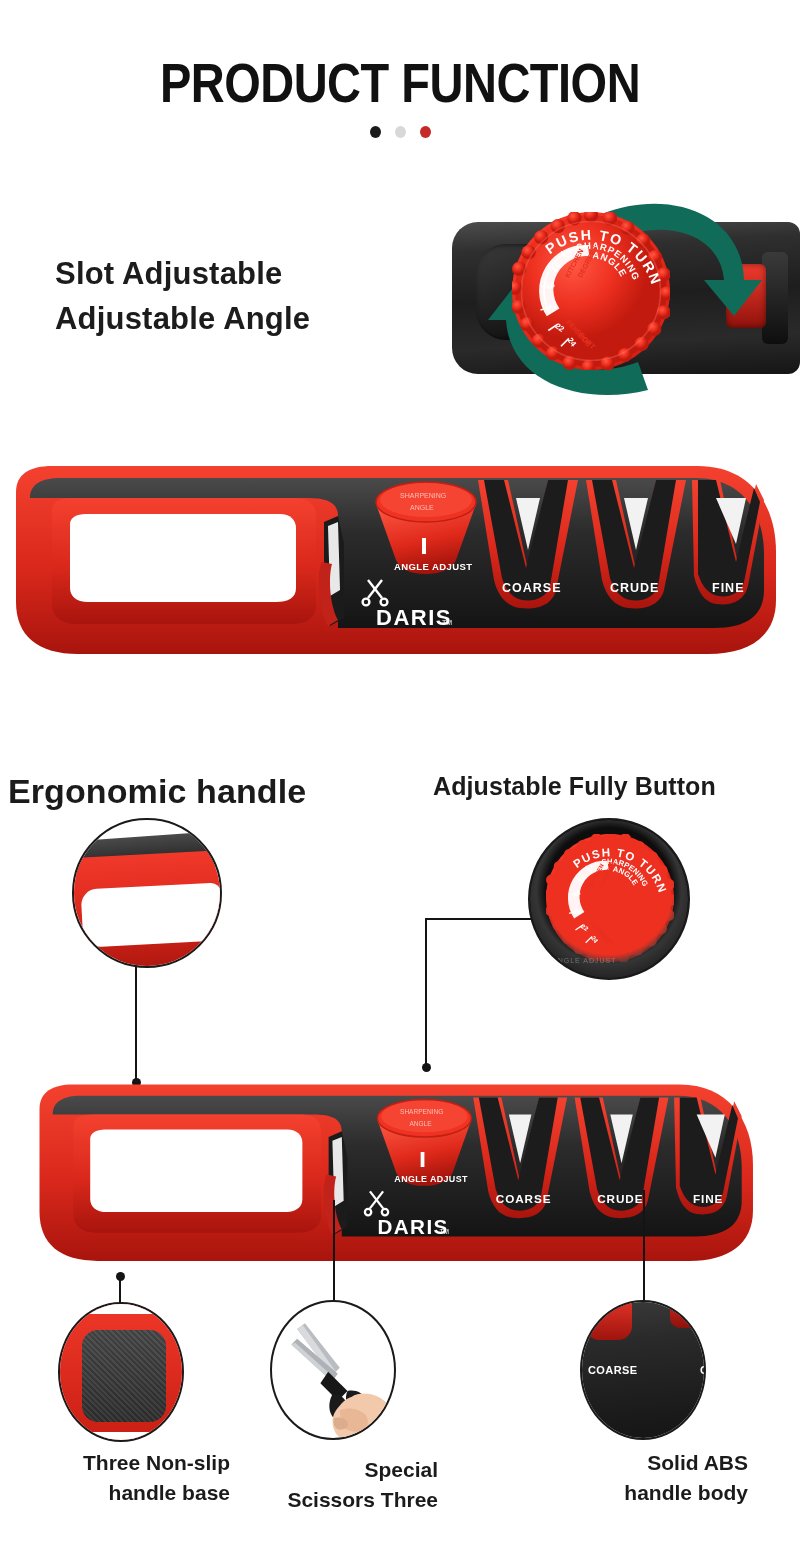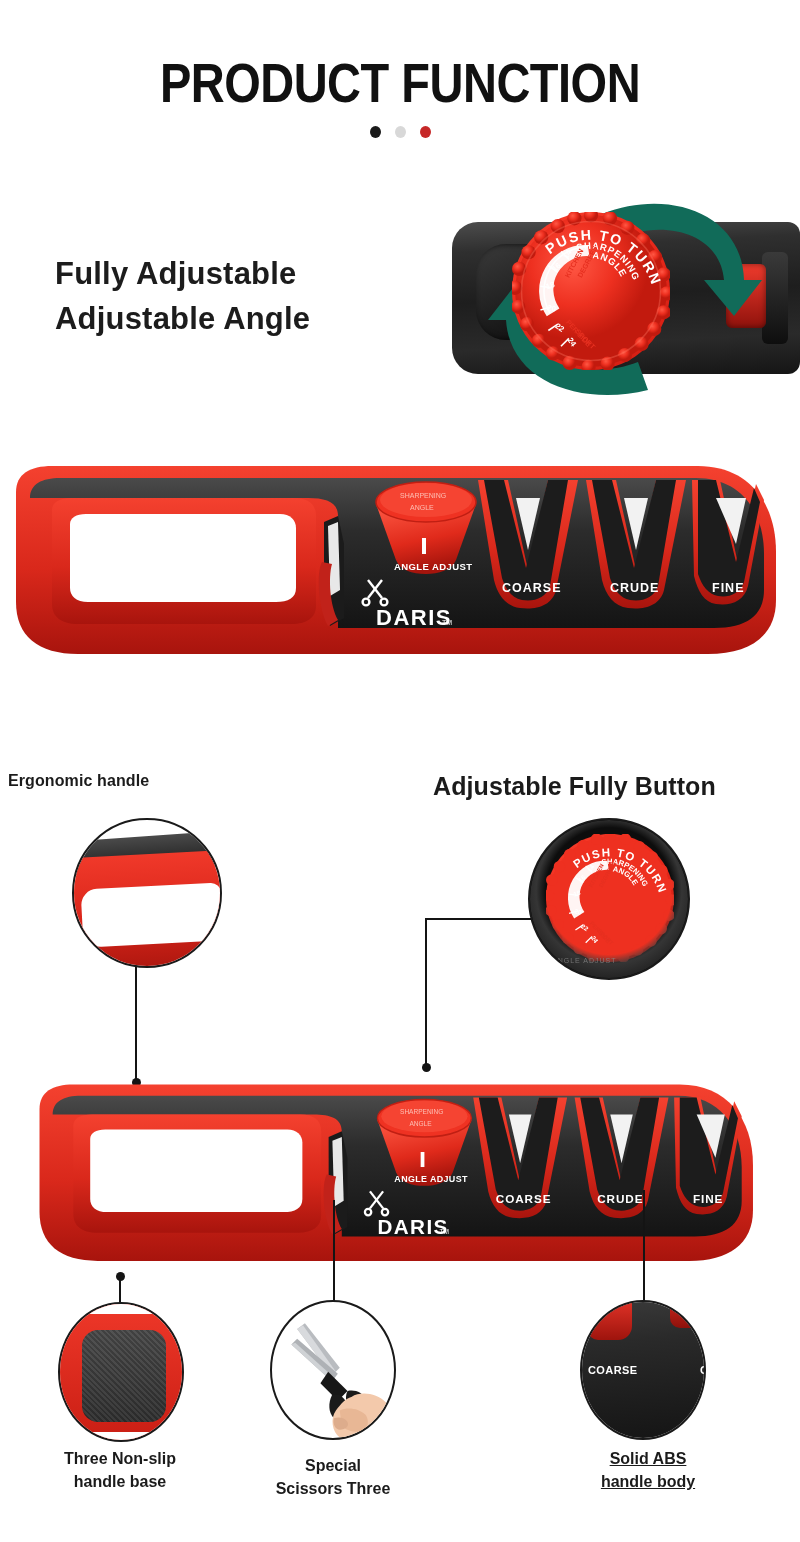--- a/index.html
+++ b/index.html
@@ -74,21 +74,21 @@
   }
 
   .dial1 { left: 60px; top: 10px; width: 158px; height: 158px; }
 
   
   .product1 { position: absolute; left: 8px; top: 440px; width: 784px; height: 245px; }
 
   
   .headline2a {
     position: absolute; left: 8px; top: 772px;
-    font-size: 16px; font-weight: 700; color: #1b1b1b; letter-spacing: .1px;
+    font-size: 34px; font-weight: 700; color: #1b1b1b; letter-spacing: .1px;
   }
   .headline2b {
     position: absolute; left: 433px; top: 772px;
     font-size: 25px; font-weight: 700; color: #1b1b1b; letter-spacing: .1px;
   }
 
   
   .circ {
     position: absolute; border-radius: 50%;
     border: 2px solid #1a1a1a; overflow: hidden; background: #fff;
@@ -152,41 +152,41 @@
     background:linear-gradient(180deg,#e8362a,#9e140d); border-radius:0 0 14px 10px; }
   .abs-redtop2 { position:absolute; right:4px; top:-8px; width:30px; height:34px;
     background:linear-gradient(180deg,#d92c21,#8d110b); border-radius:0 0 10px 10px; }
   .abs-label { position:absolute; left:6px; top:62px; color:#fff; font-size:11px; font-weight:700; letter-spacing:.4px; }
   .abs-label2 { position:absolute; right:-4px; top:62px; color:#fff; font-size:11px; font-weight:700; }
 
   .scissors-wrap { position:absolute; inset:0; }
 
   
   .cap {
-    position:absolute; text-align:center; font-size:16px; font-weight:700;
+    position:absolute; text-align:right; font-size:21px; font-weight:700;
     color:#1b1b1b; line-height: 1.42;
   }
   .cap-rubber { left: 10px;  top: 1448px; width: 220px; }
   .cap-sciss  { left: 228px; top: 1448px; width: 210px; margin-top: 7px; }
-  .cap-abs    { left: 548px; top: 1448px; width: 200px; text-decoration: underline; }
+  .cap-abs    { left: 548px; top: 1448px; width: 200px; }
 </style>
 </head>
 <body>
 
 <div class="page">
 
   <div class="title">PRODUCT FUNCTION</div>
   <div class="dots">
     <span class="dot" style="background:#1a1a1a"></span>
     <span class="dot" style="background:#d8d8d8"></span>
     <span class="dot" style="background:#c62828"></span>
   </div>
 
   <div class="headline1">
-    <div>Fully Adjustable</div>
+    <div>Slot Adjustable</div>
     <div>Adjustable Angle</div>
   </div>
 
   <div class="dialphoto">
     <div class="barrel">
       <div class="barrel-left-slot">
         <div class="barrel-red-slot"></div>
       </div>
       <div class="barrel-right-dark"></div>
       <div class="barrel-right-red"></div>

